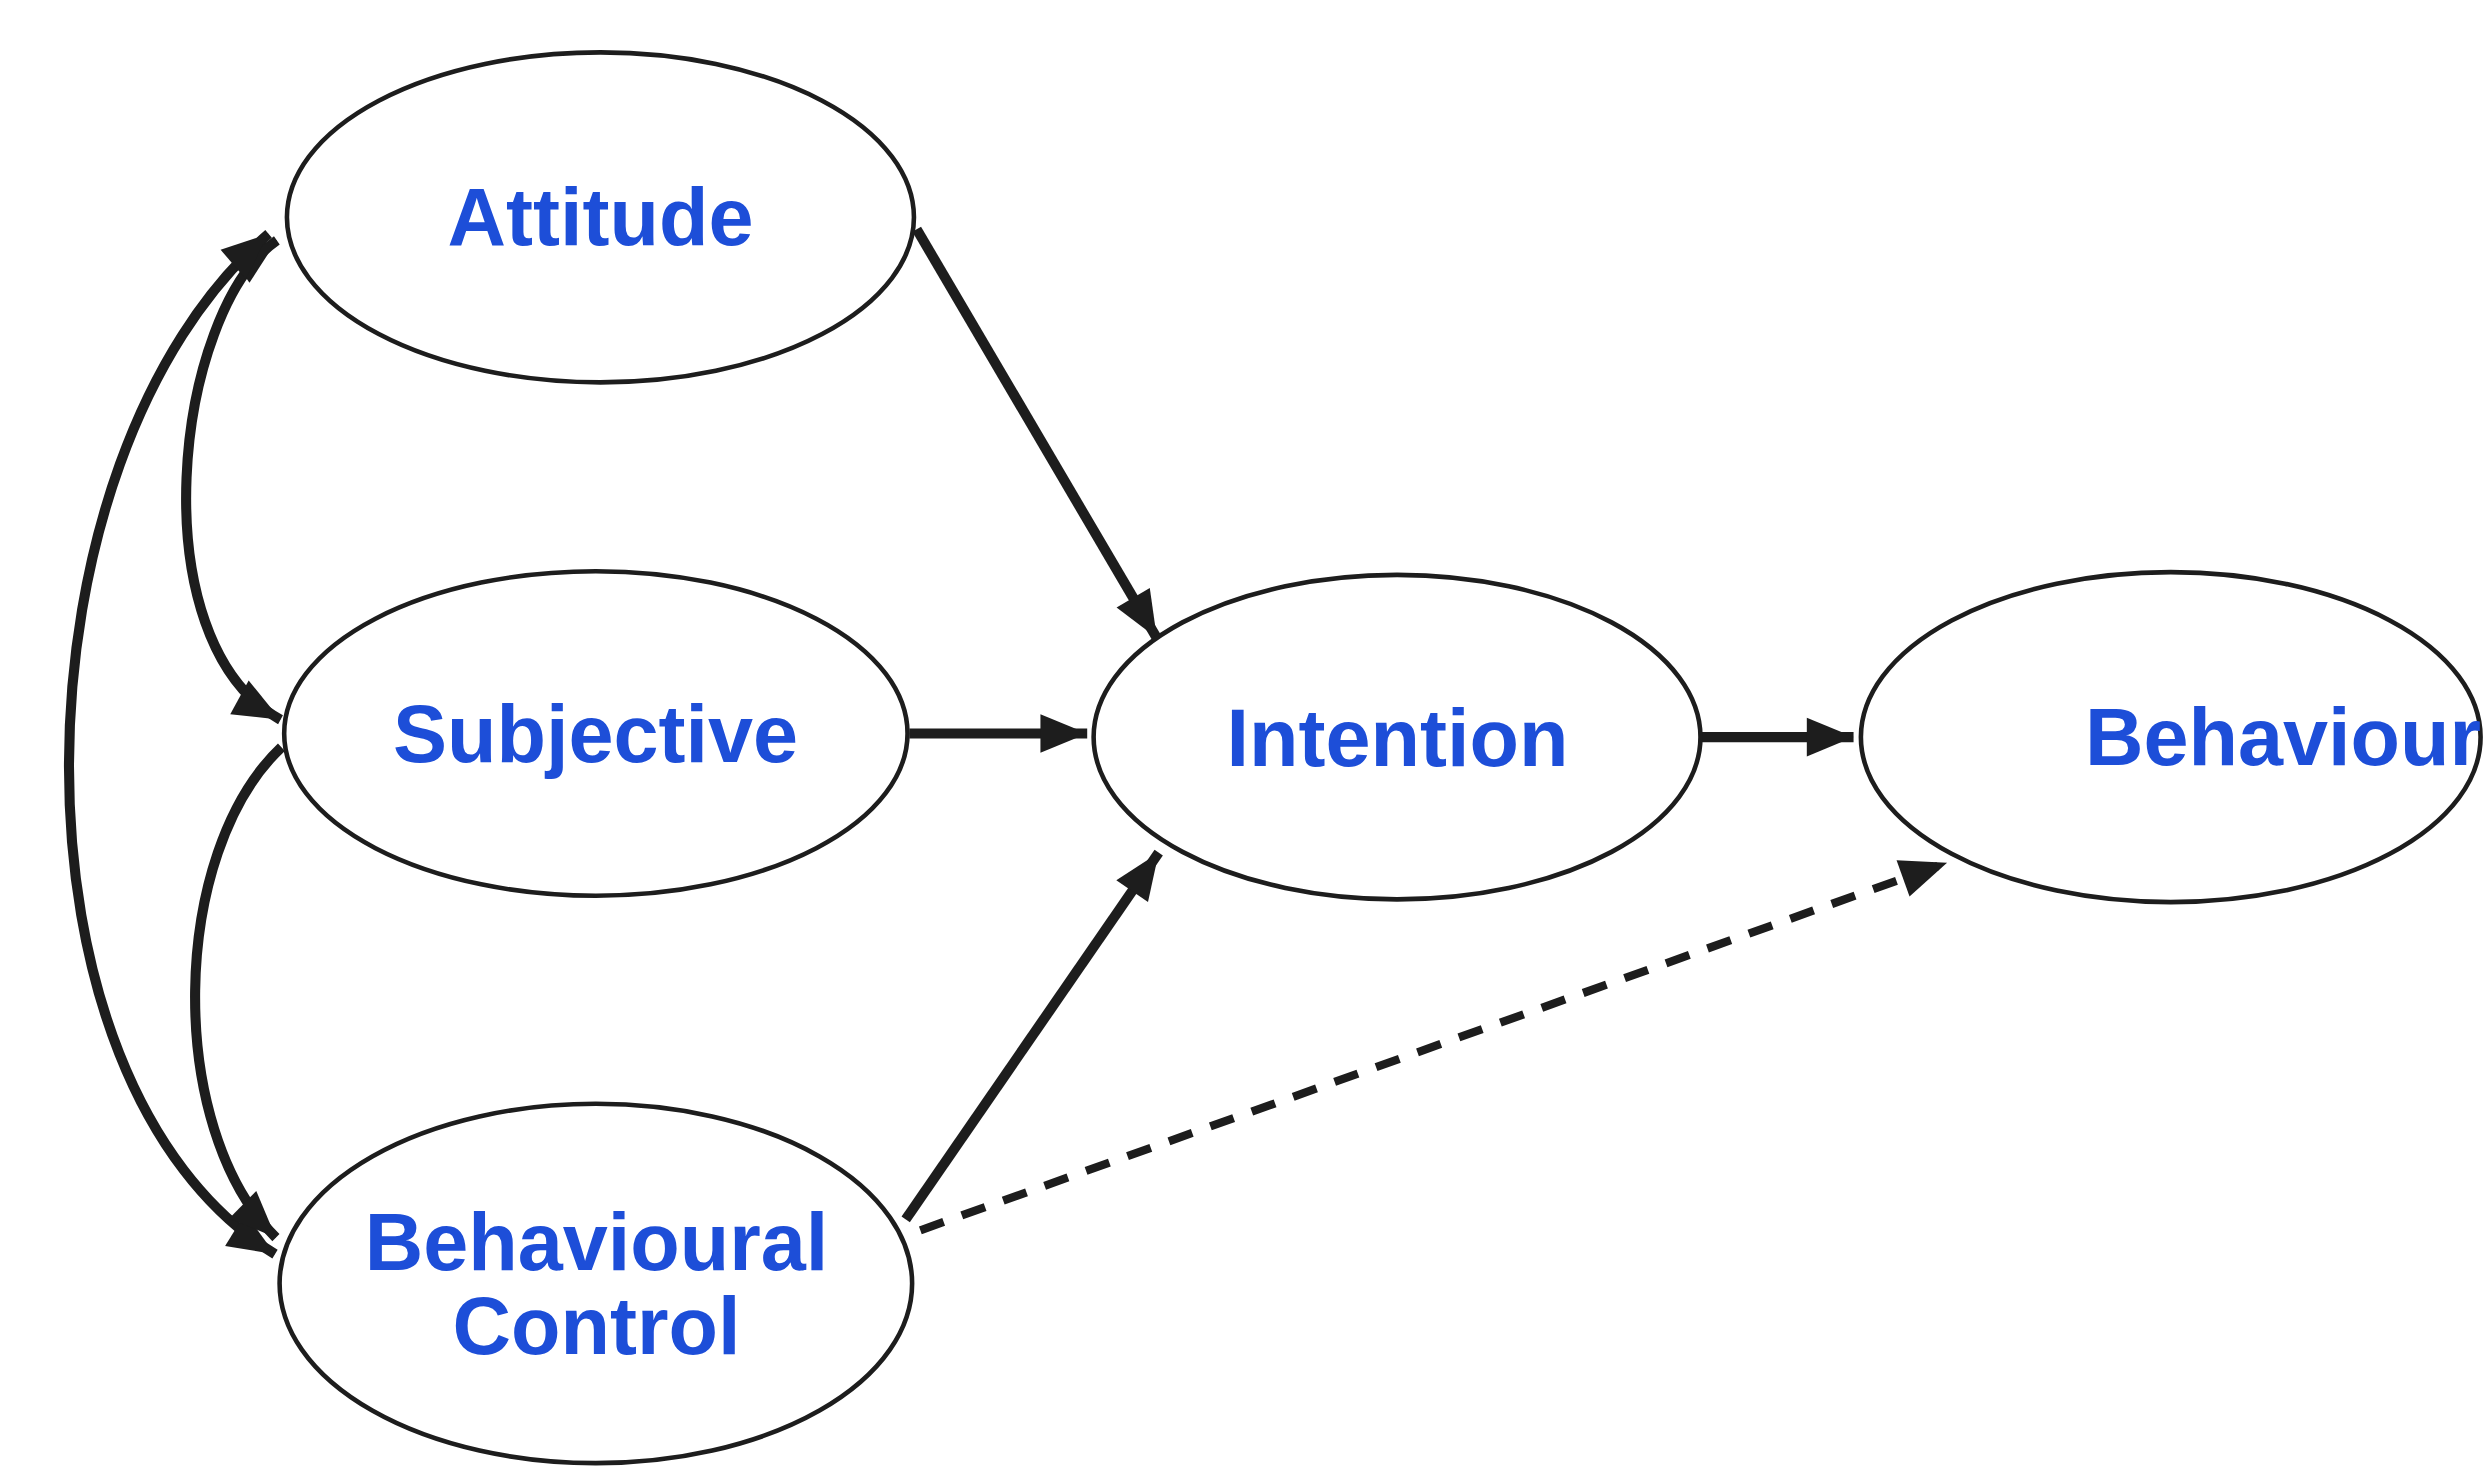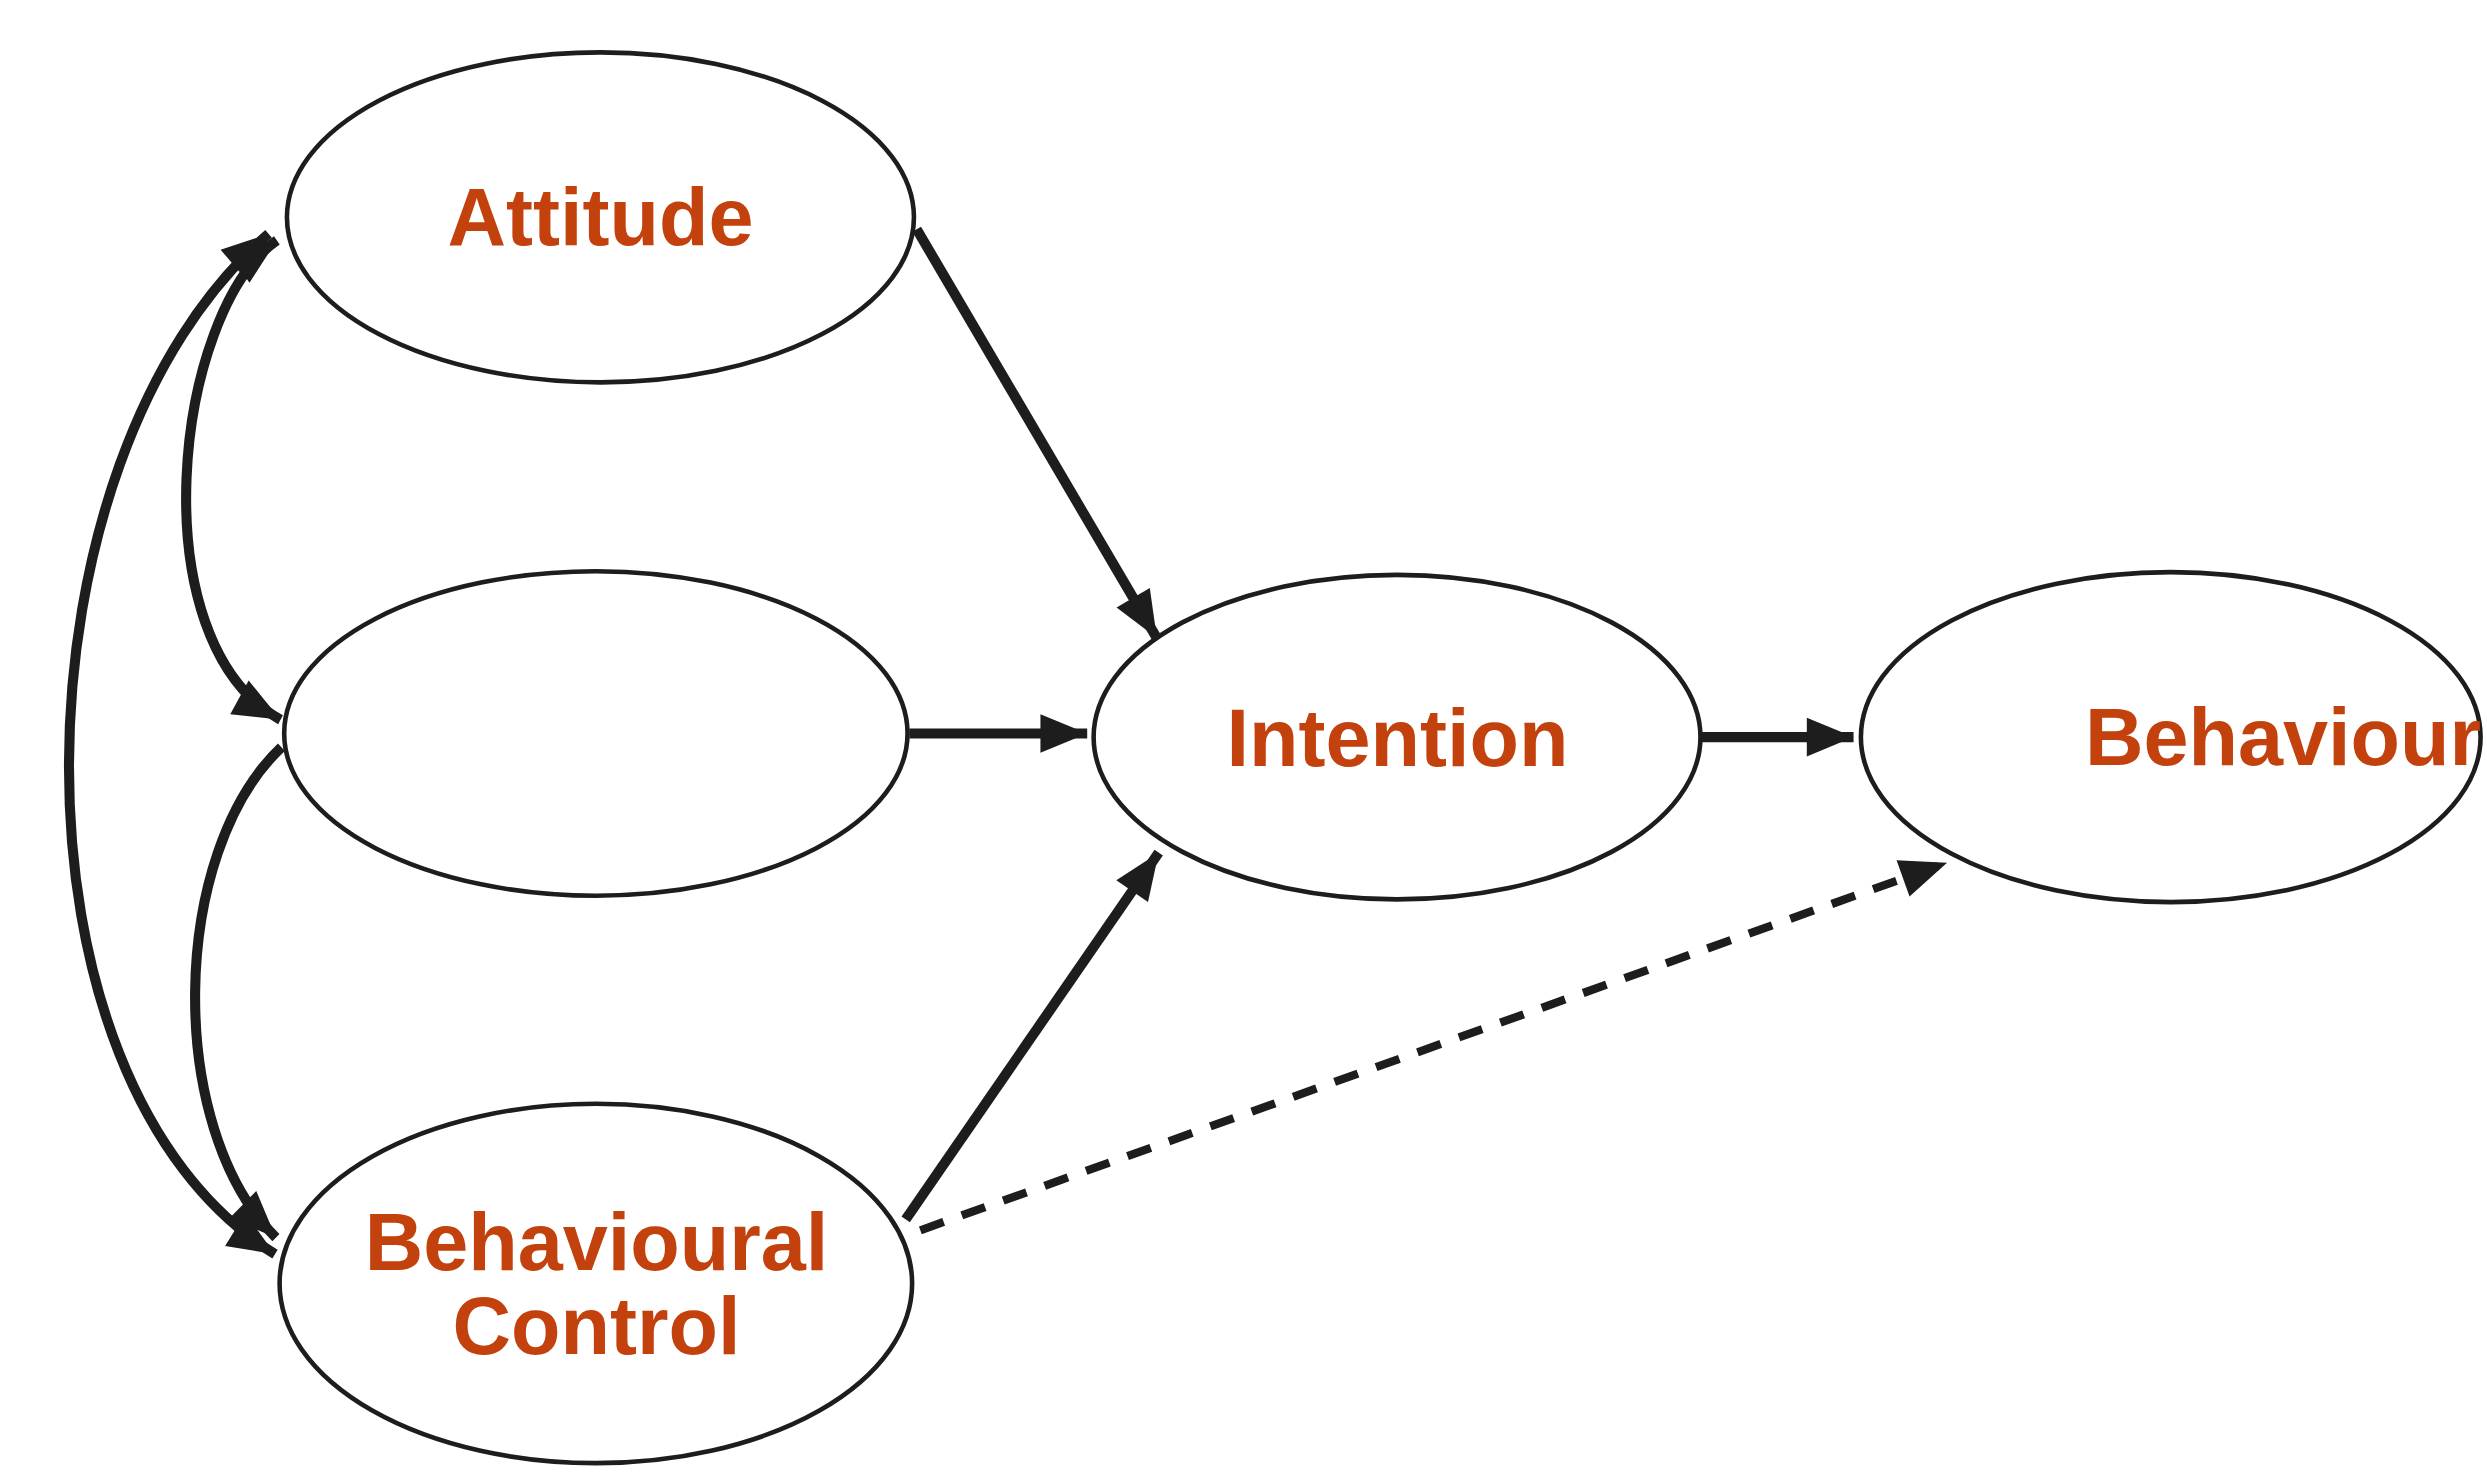--- a/index.html
+++ b/index.html
@@ -23,21 +23,21 @@
     height: 1477px;
     display: block;
   }
   .node-label {
     position: absolute;
     display: flex;
     flex-direction: column;
     align-items: center;
     justify-content: center;
     text-align: center;
-    color: #c2410c;
+    color: #1d4ed8;
     font-weight: 700;
     font-size: 81px;
     line-height: 84px;
     letter-spacing: 0px;
     pointer-events: none;
   }
   .node-label span { display: block; white-space: nowrap; }
 
   
   .label-attitude   { left: 287px;  top: 52px;   width: 627px; height: 330px; }
@@ -86,20 +86,21 @@
     <ellipse cx="1524" cy="804" rx="331" ry="177" fill="#ffffff" stroke-width="5" stroke="#1d1d1d"></ellipse>
 
     <ellipse cx="2368" cy="804" rx="338" ry="180" fill="#ffffff" stroke-width="5" stroke="#1d1d1d"></ellipse>
   </svg>
 
   <div class="node-label label-attitude">
     <span>Attitude</span>
   </div>
 
   <div class="node-label label-sn">
+    <span>Subjective</span>
   </div>
 
   <div class="node-label label-pbc">
     <span>Behavioural</span>
     <span>Control</span>
   </div>
 
   <div class="node-label label-intention">
     <span>Intention</span>
   </div>

